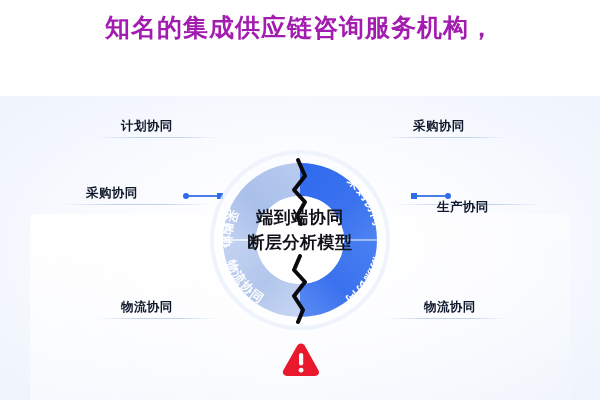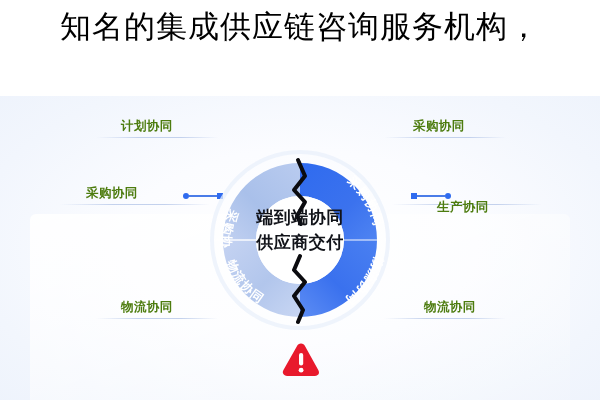--- a/index.html
+++ b/index.html
@@ -25,23 +25,23 @@
   
   .title-block {
     position: absolute;
     left: 0;
     top: 8px;
     width: 600px;
     text-align: center;
     z-index: 30;
   }
   .title-line {
-    font-size: 31px;
-    font-weight: normal;
-    color: #000000;
+    font-size: 25px;
+    font-weight: bold;
+    color: #a21caf;
     letter-spacing: 1px;
     line-height: 38px;
     white-space: nowrap;
   }
 
   
   .panel {
     position: absolute;
     left: 0;
     top: 96px;
@@ -98,21 +98,21 @@
     background: #2f6bef;
   }
   .connector.c-left  { left: 183px; }
   .connector.c-right { left: 411px; }
 
   
   .olabel {
     position: absolute;
     font-size: 12.5px;
     font-weight: bold;
-    color: #4d7c0f;
+    color: #0f172a;
     white-space: nowrap;
     letter-spacing: 0.4px;
   }
   .olabel.l-plan     { left: 121px; top: 118px; }
   .olabel.l-supplier { left: 86px;  top: 185px; }
   .olabel.l-logi     { left: 121px; top: 299px; }
   .olabel.l-purch    { left: 413px; top: 118px; }
   .olabel.l-prod     { left: 437px; top: 199px; text-align: right; }
   .olabel.l-cust     { left: 424px; top: 299px; }
 
@@ -259,21 +259,21 @@
       <circle cx="90" cy="90" r="44" fill="#ffffff"></circle>
 
       <path d="M 88,10 L 95,26 L 84,40 L 95,52 L 87,66 L 91,74" fill="none" stroke="#0b0b0f" stroke-width="4" stroke-linejoin="round" stroke-linecap="round"></path>
 
       <path d="M 90,106 L 84,120 L 95,132 L 84,146 L 93,160 L 88,172" fill="none" stroke="#0b0b0f" stroke-width="4" stroke-linejoin="round" stroke-linecap="round"></path>
     </svg>
   </div>
 
   <div class="center-text">
     <div class="ct-line">端到端协同</div>
-    <div class="ct-line">供应商交付</div>
+    <div class="ct-line">断层分析模型</div>
   </div>
 
   <div class="warn">
     <svg width="40" height="38" viewBox="0 0 40 38" xmlns="http://www.w3.org/2000/svg">
       <path d="M 20,2.5 C 22,2.5 23.2,3.6 24.1,5.2 L 37.4,29.2 C 38.4,31.1 38.2,33 36.6,34.1
                C 35.8,34.7 34.8,34.9 33.8,34.9 L 6.2,34.9 C 4.4,34.9 2.8,34.2 2.1,32.6
                C 1.5,31.3 1.8,30.1 2.6,28.8 L 15.9,5.2 C 16.8,3.6 18,2.5 20,2.5 Z" fill="#e8192c"></path>
       <rect x="18" y="12" width="4.2" height="12.5" rx="2.1" fill="#ffffff"></rect>
       <circle cx="20.1" cy="29.2" r="2.4" fill="#ffffff"></circle>
     </svg>

